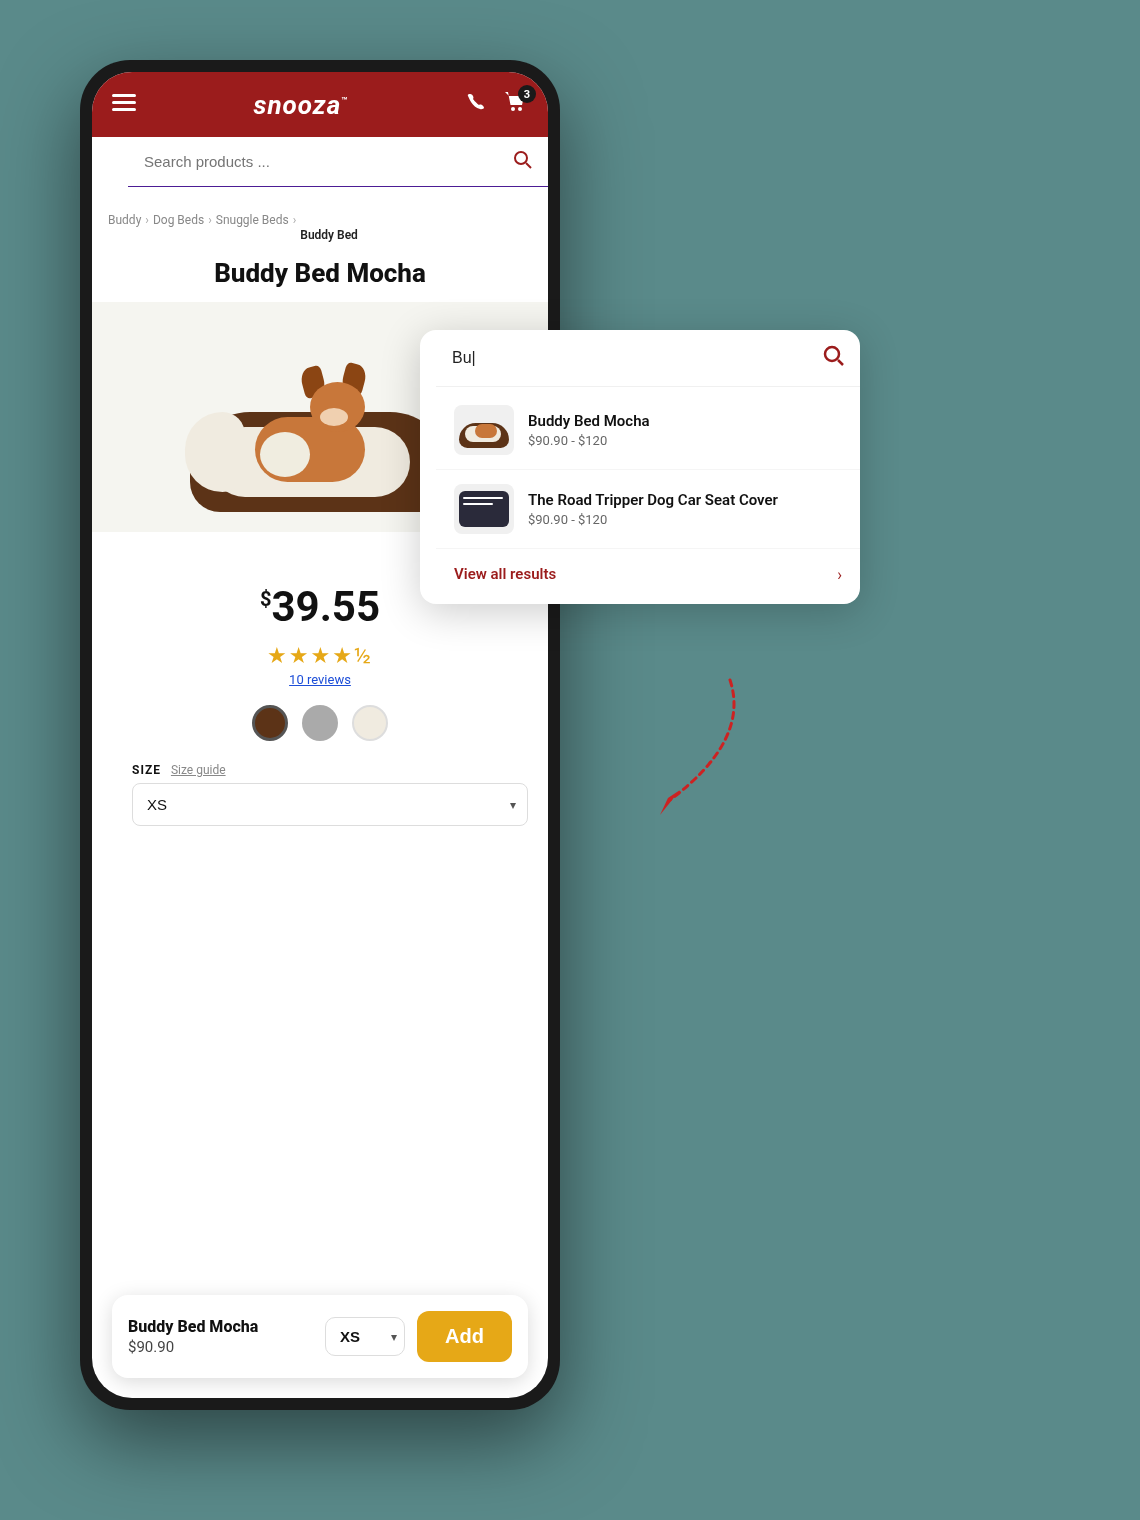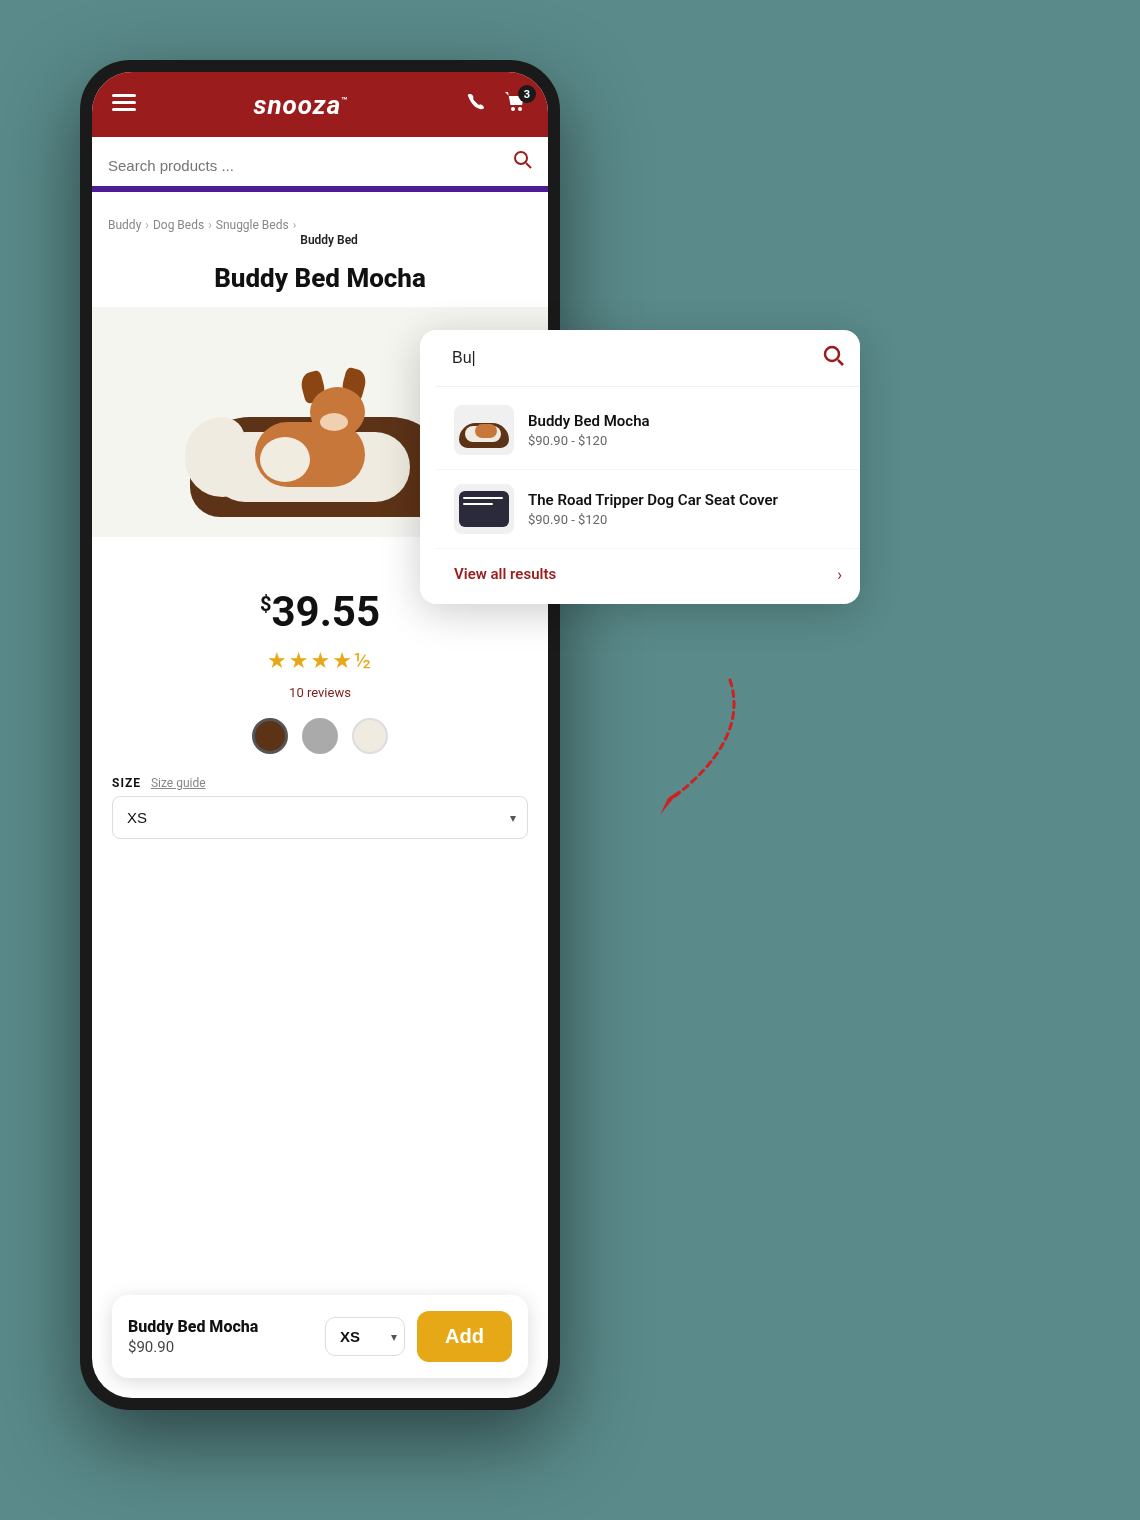--- a/index.html
+++ b/index.html
@@ -103,23 +103,24 @@
       align-items: center;
       justify-content: center;
       font-weight: 700;
     }
 
     
     .search-bar {
       padding: 12px 16px;
       background: #fff;
       display: flex;
-      align-items: flex-end;
+      align-items: center;
       gap: 8px;
-      border-bottom: 6px solid #4c1d95;
+      border-bottom: 1px solid #4c1d95;
+      margin-left: 36px;
     }
 
     .search-input {
       flex: 1;
       border: none;
       outline: none;
       font-size: 15px;
       color: #999;
       background: transparent;
     }
@@ -303,23 +304,24 @@
     }
 
     .stars {
       color: #e6a817;
       font-size: 22px;
       letter-spacing: 2px;
     }
 
     .reviews-link {
       font-size: 13px;
-      color: #7f1d1d;
+      color: #1d4ed8;
+      text-decoration: underline;
       display: block;
-      margin-top: 12px;
+      margin-top: 4px;
     }
 
     
     .color-section {
       display: flex;
       justify-content: center;
       gap: 14px;
       padding: 14px 16px;
     }
 
@@ -338,20 +340,21 @@
     .swatch-mocha { background: #5c3317; }
     .swatch-grey { background: #aaa; }
     .swatch-cream { background: #f0ebe0; border: 2px solid #ddd; }
 
     
     .size-qty-section {
       display: flex;
       padding: 8px 20px 0;
       gap: 20px;
       align-items: flex-start;
+      margin-left: 20px;
     }
 
     .size-section { flex: 1; }
     .qty-section { flex: 1; }
 
     .section-label {
       font-size: 12px;
       font-weight: 700;
       color: #111;
       letter-spacing: 1px;

